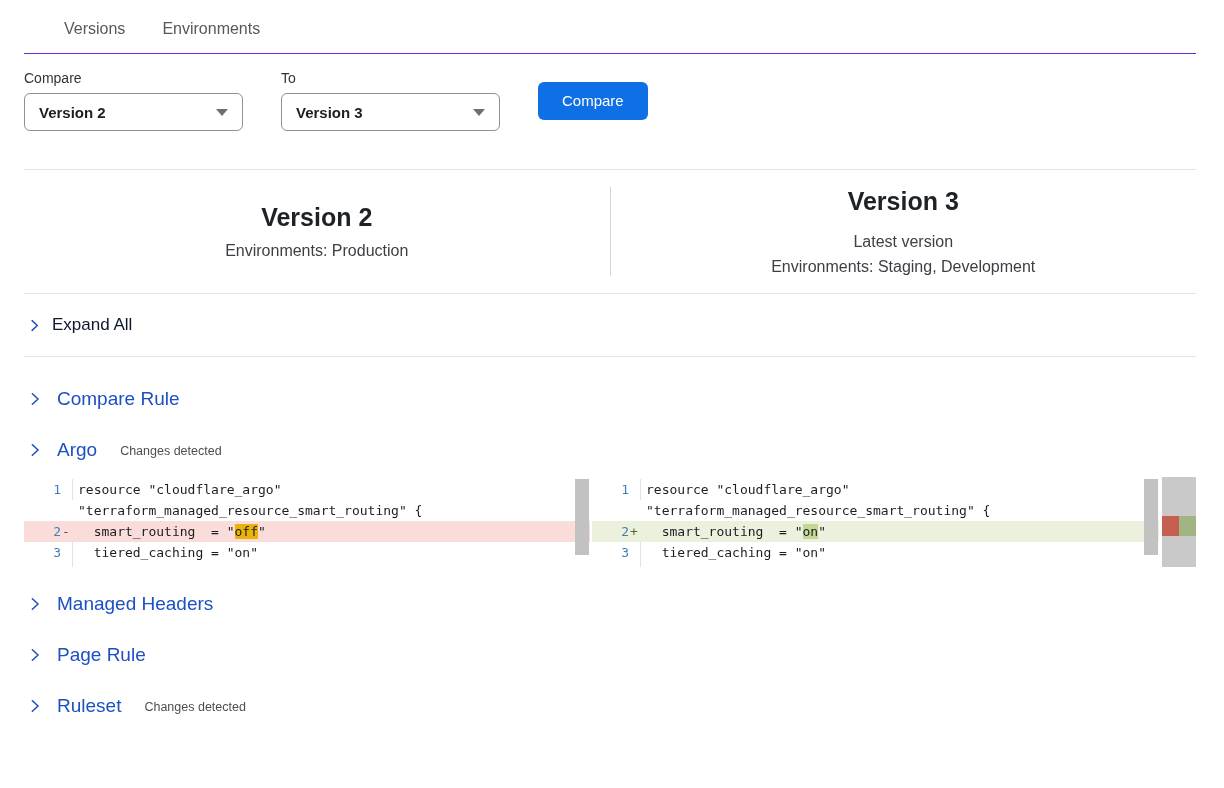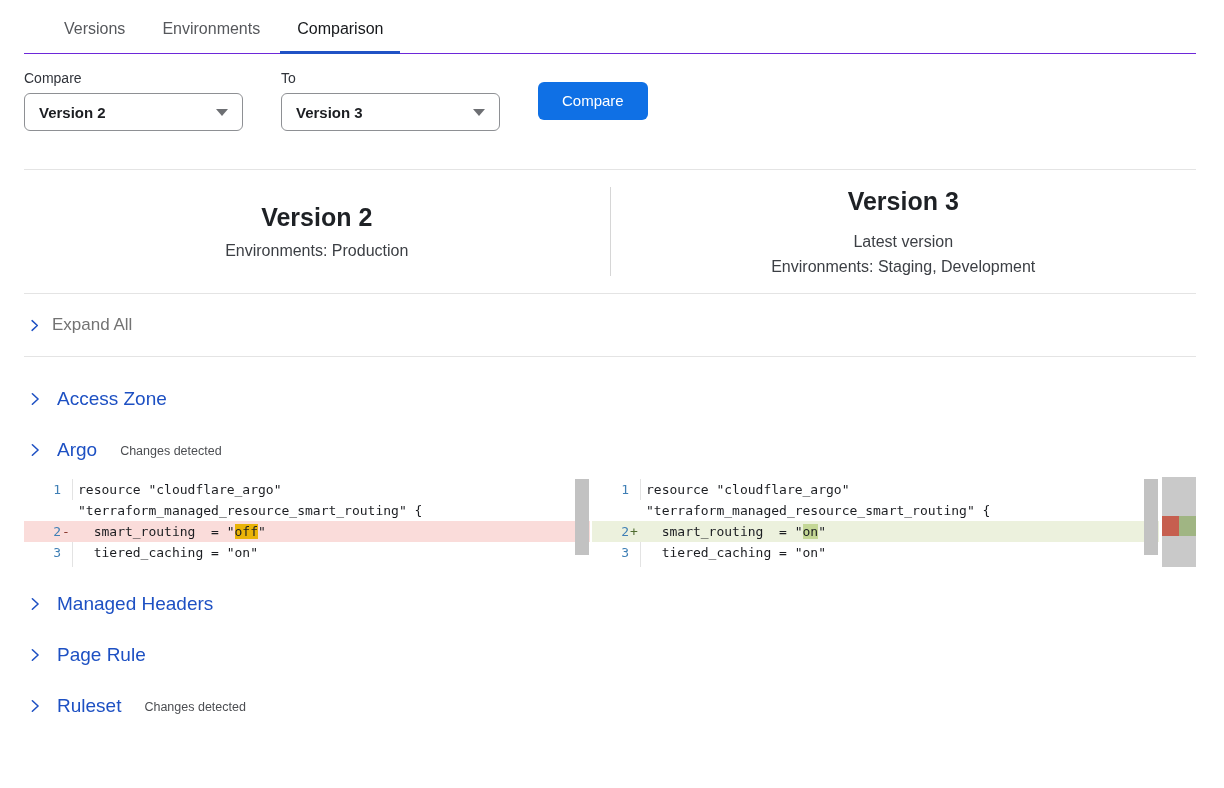--- a/index.html
+++ b/index.html
@@ -28,21 +28,21 @@
   .vh-row { display:flex; margin-top:38px; border-top:1px solid #e4e4e4; border-bottom:1px solid #e4e4e4;
             min-height:125px; align-items:stretch; }
   .vh-col { flex:1; display:flex; flex-direction:column; justify-content:center; align-items:center;
             text-align:center; padding:14px 73px; }
   .vh-divider { width:1px; background:#d6d6d6; margin:17px 0; }
   .vh-title { font-size:25px; font-weight:600; color:#1e2125; line-height:1.3; }
   .vh-sub { font-size:16px; color:#3c3f44; margin-top:6px; line-height:1.45; }
 
   
   .expand-row { display:flex; align-items:center; gap:11px; padding:21px 4px;
-                border-bottom:1px solid #e4e4e4; color:#737373; cursor:pointer; }
+                border-bottom:1px solid #e4e4e4; color:#0f172a; cursor:pointer; }
   .expand-row .lbl { font-size:17px; }
 
   
   .sections { margin-top:21px; }
   .section-head { display:flex; align-items:center; gap:15px; padding:10px 4px; color:#1d50c3;
                   cursor:pointer; margin-bottom:9px; }
   .section-head .lbl { font-size:19px; }
   .badge { font-size:12.5px; color:#4c4e52; margin-left:8px; position:relative; top:1px; }
   .badge:empty { display:none; }
   .chev { flex:none; display:flex; color:#1d50c3; }
@@ -74,21 +74,20 @@
   .ruler-green { left:17px; background:#a0b583; }
 </style>
 </head>
 <body>
 
 <div class="page">
 
   <div class="tabbar">
     <button class="tab">Versions</button>
     <button class="tab">Environments</button>
-    <button class="tab active">Comparison</button>
   </div>
 
   <div class="form-row">
     <div class="field">
       <label>Compare</label>
       <div class="select">
         <span class="val">Version 2</span>
         <span class="caret"></span>
       </div>
     </div>
@@ -125,21 +124,21 @@
   </div>
 
   <div class="sections">
 
     <div class="section-head">
       <span class="chev">
         <svg width="14" height="14" viewBox="0 0 16 16">
             <path d="M5 2 L11.5 8 L5 14" fill="none" stroke="currentColor" stroke-width="1.8" stroke-linecap="round" stroke-linejoin="round"></path>
           </svg>
       </span>
-      <span class="lbl">Access Zone</span>
+      <span class="lbl">Compare Rule</span>
 
     </div>
 
     <div class="section-head" style="margin-bottom:0;">
       <span class="chev">
         <svg width="14" height="14" viewBox="0 0 16 16">
             <path d="M5 2 L11.5 8 L5 14" fill="none" stroke="currentColor" stroke-width="1.8" stroke-linecap="round" stroke-linejoin="round"></path>
           </svg>
       </span>
       <span class="lbl">Argo</span>

